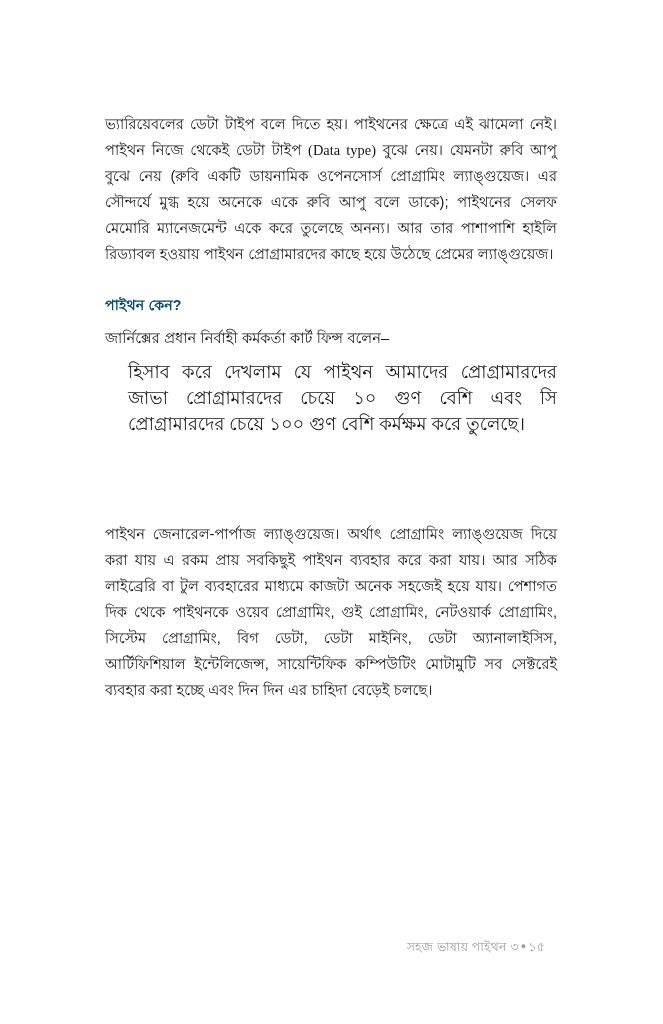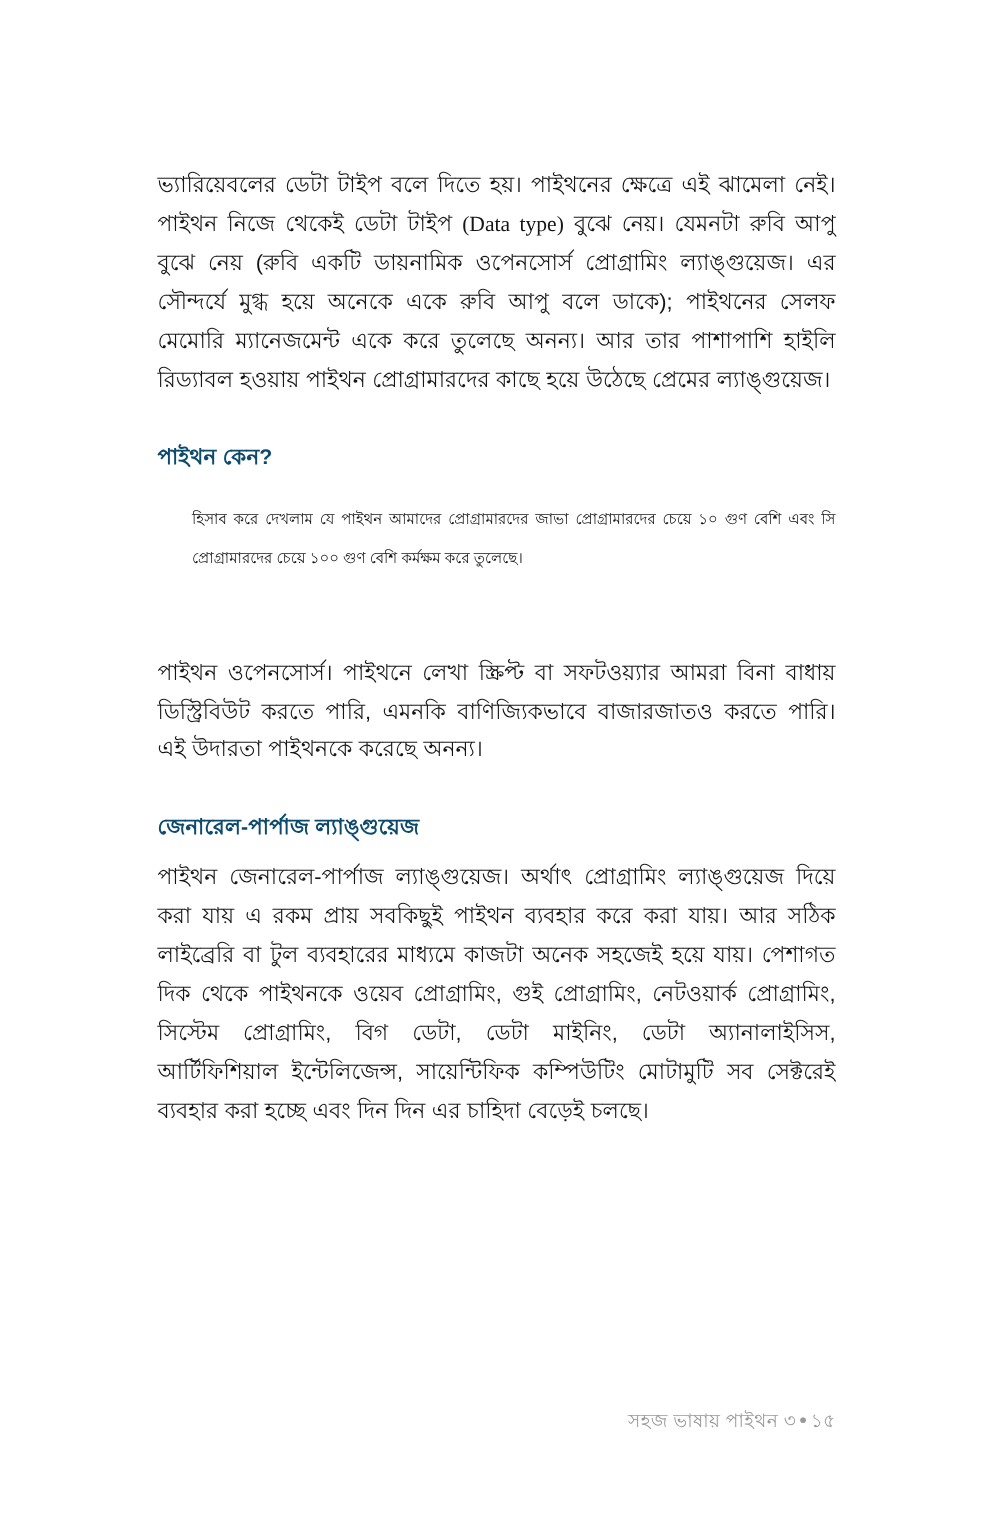--- a/index.html
+++ b/index.html
@@ -40,34 +40,34 @@
     font-size: 14.2px;
     line-height: 25px;
     font-weight: bold;
     color: #0c4a6e;
     letter-spacing: 0.01em;
   }
 
   .quote {
     margin: 0;
     padding-left: 23px;
-    font-size: 10px;
+    font-size: 18px;
     line-height: 25.6px;
     color: #161616;
     text-align: justify;
   }
 
   .latin {
     font-family: "Liberation Serif", "DejaVu Serif", serif;
     font-size: 14.4px;
   }
 
   .footer {
     position: absolute;
-    left: 105px;
+    left: 93px;
     top: 938px;
     width: 452px;
     text-align: right;
     font-size: 12.4px;
     color: #9a9a9a;
     letter-spacing: 0.02em;
   }
   .footer .dot {
     font-size: 9px;
     vertical-align: 2px;
@@ -82,38 +82,37 @@
   <div class="content">
 
     <p class="para"><span>ভ্যারিয়েবলের ডেটা টাইপ বলে দিতে হয়। পাইথনের ক্ষেত্রে এই ঝামেলা নেই। পাইথন নিজে থেকেই ডেটা টাইপ </span><span class="latin">(Data type)</span><span> বুঝে নেয়। যেমনটা রুবি আপু বুঝে নেয় (রুবি একটি ডায়নামিক ওপেনসোর্স প্রোগ্রামিং ল্যাঙ্গুয়েজ। এর সৌন্দর্যে মুগ্ধ হয়ে অনেকে একে রুবি আপু বলে ডাকে); পাইথনের সেলফ মেমোরি ম্যানেজমেন্ট একে করে তুলেছে অনন্য। আর তার পাশাপাশি হাইলি রিড্যাবল হওয়ায় পাইথন প্রোগ্রামারদের কাছে হয়ে উঠেছে প্রেমের ল্যাঙ্গুয়েজ।</span></p>
 
     <div class="spacer-lg"></div>
 
     <h2 class="heading">পাইথন কেন?</h2>
 
     <div class="spacer-sm"></div>
 
+    <p class="para">জার্নিক্সের প্রধান নির্বাহী কর্মকর্তা কার্ট ফিন্স বলেন–</p>
 
     <div class="spacer-sm"></div>
 
     <p class="quote">হিসাব করে দেখলাম যে পাইথন আমাদের প্রোগ্রামারদের জাভা প্রোগ্রামারদের চেয়ে ১০ গুণ বেশি এবং সি প্রোগ্রামারদের চেয়ে ১০০ গুণ বেশি কর্মক্ষম করে তুলেছে।</p>
 
     <div class="spacer-md"></div>
 
 
     <div class="spacer-lg"></div>
 
 
     <div class="spacer-sm"></div>
 
-    <p class="para">পাইথন ওপেনসোর্স। পাইথনে লেখা স্ক্রিপ্ট বা সফটওয়্যার আমরা বিনা বাধায় ডিস্ট্রিবিউট করতে পারি, এমনকি বাণিজ্যিকভাবে বাজারজাতও করতে পারি। এই উদারতা পাইথনকে করেছে অনন্য।</p>
 
     <div class="spacer-lg"></div>
 
-    <h2 class="heading">জেনারেল-পার্পাজ ল্যাঙ্গুয়েজ</h2>
 
     <div class="spacer-sm"></div>
 
     <p class="para">পাইথন জেনারেল-পার্পাজ ল্যাঙ্গুয়েজ। অর্থাৎ প্রোগ্রামিং ল্যাঙ্গুয়েজ দিয়ে করা যায় এ রকম প্রায় সবকিছুই পাইথন ব্যবহার করে করা যায়। আর সঠিক লাইব্রেরি বা টুল ব্যবহারের মাধ্যমে কাজটা অনেক সহজেই হয়ে যায়। পেশাগত দিক থেকে পাইথনকে ওয়েব প্রোগ্রামিং, গুই প্রোগ্রামিং, নেটওয়ার্ক প্রোগ্রামিং, সিস্টেম প্রোগ্রামিং, বিগ ডেটা, ডেটা মাইনিং, ডেটা অ্যানালাইসিস, আর্টিফিশিয়াল ইন্টেলিজেন্স, সায়েন্টিফিক কম্পিউটিং মোটামুটি সব সেক্টরেই ব্যবহার করা হচ্ছে এবং দিন দিন এর চাহিদা বেড়েই চলছে।</p>
 
   </div>
 
   <div class="footer">
     <span>সহজ ভাষায় পাইথন ৩</span><span class="dot">●</span><span>১৫</span>
   </div>

